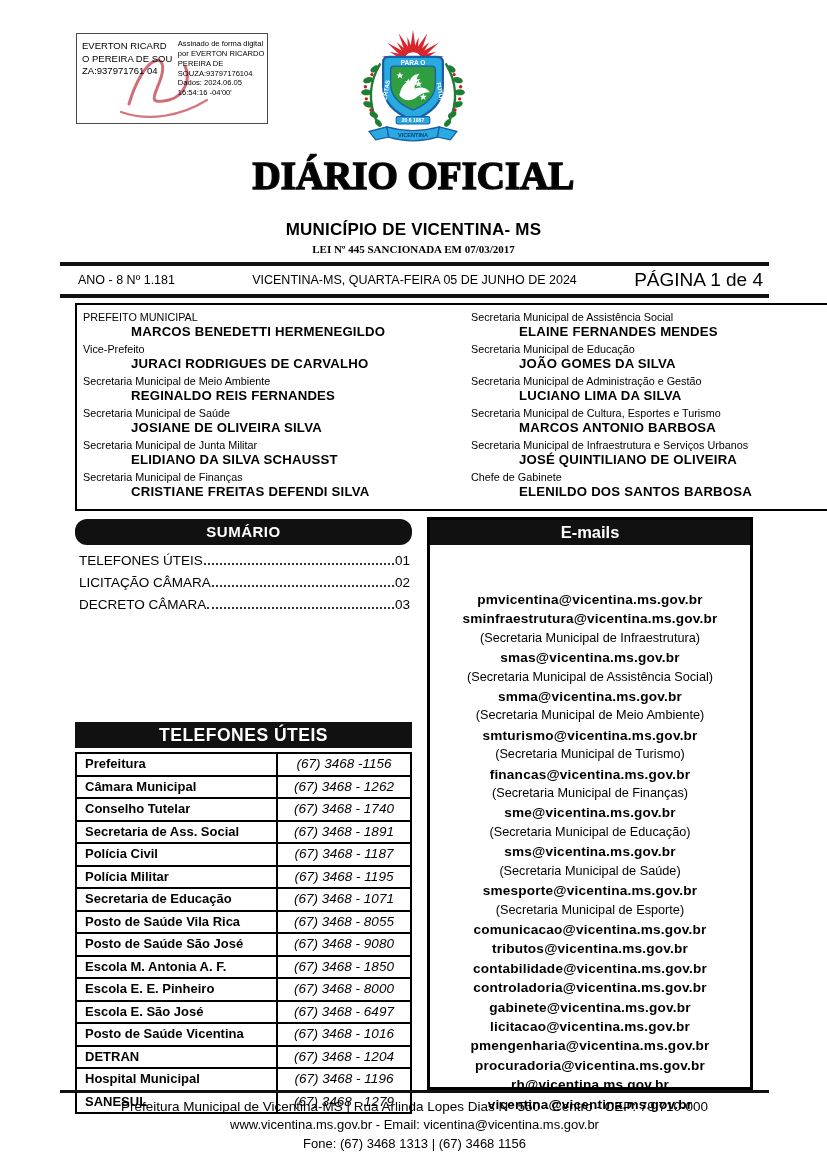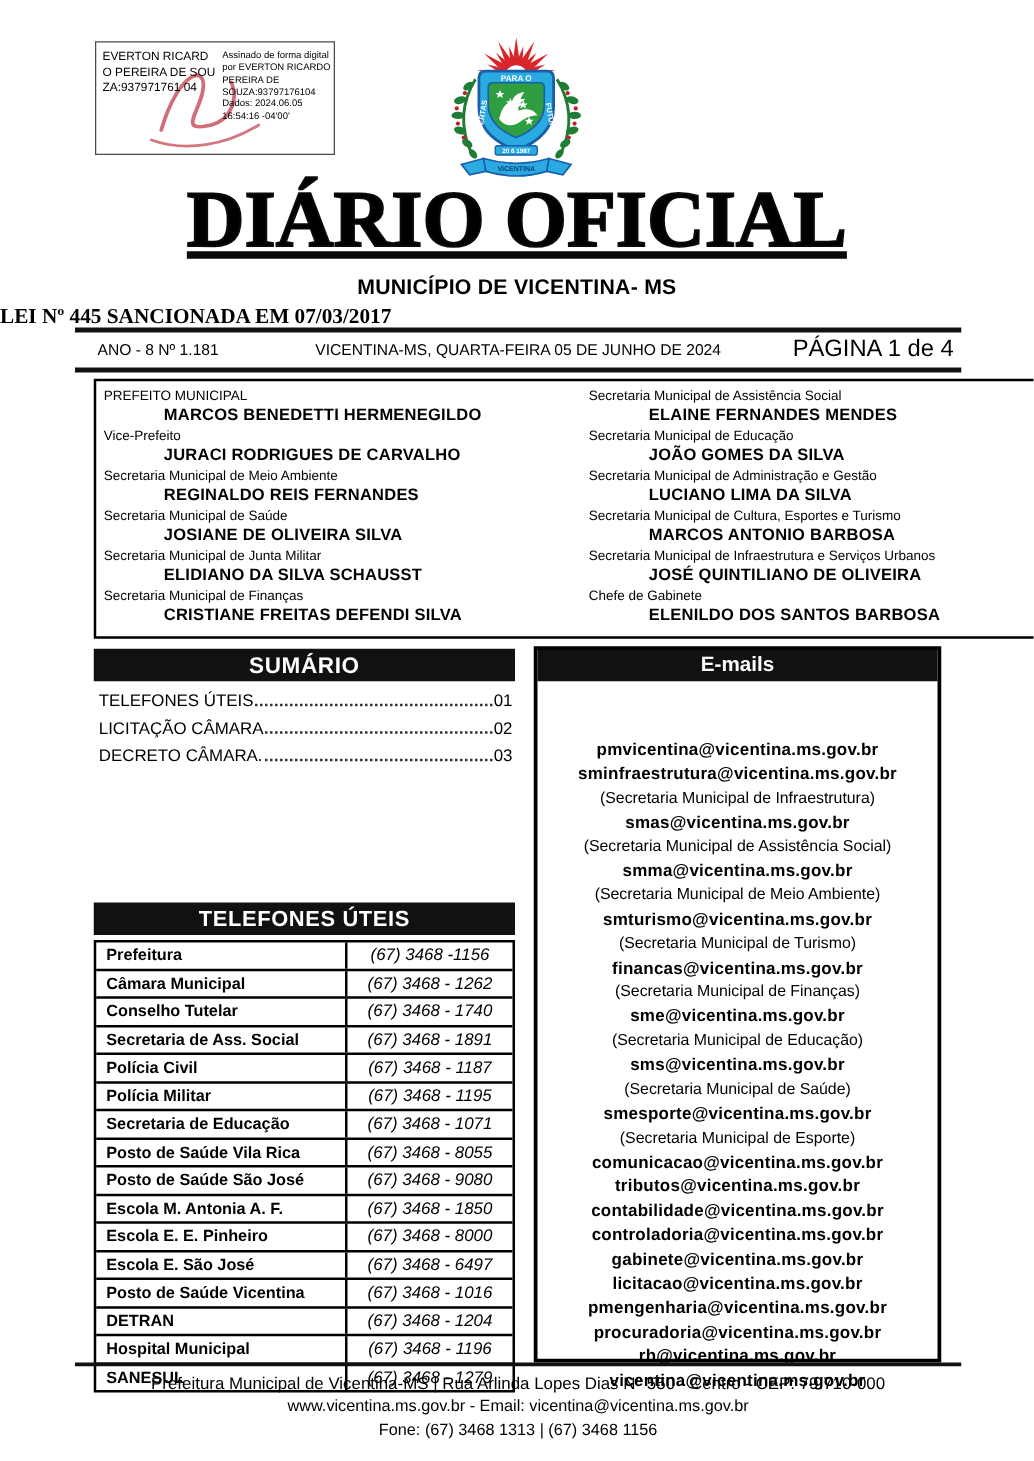--- a/index.html
+++ b/index.html
@@ -14,26 +14,26 @@
             line-height:1.32;box-sizing:border-box;word-break:break-all;}
   .sig-right{position:relative;z-index:1;width:48%;padding:5px 2px 2px 2px;font-size:7.6px;
              line-height:1.3;box-sizing:border-box;}
 
   
   .crest{position:absolute;left:343px;top:26px;width:140px;height:127px;}
   .crest text{font-family:"Liberation Sans",sans-serif;font-weight:bold;}
 
   
   .title{position:absolute;left:0;top:143px;width:100%;text-align:center;
-         font-family:"Liberation Serif",serif;font-weight:700;font-size:64px;line-height:66px;
-         letter-spacing:0px;text-decoration:underline;-webkit-text-stroke:1.6px #0a0a0a;}
+         font-family:"Liberation Serif",serif;font-weight:700;font-size:39px;line-height:66px;
+         letter-spacing:0px;-webkit-text-stroke:1.6px #0a0a0a;}
   .subtitle{position:absolute;left:0;top:220px;width:100%;text-align:center;
             font-size:17px;font-weight:700;letter-spacing:0.2px;}
-  .law-line{position:absolute;left:0;top:243px;width:100%;text-align:left;
-            font-family:"Liberation Serif",serif;font-size:17px;font-weight:600;}
+  .law-line{position:absolute;left:0;top:243px;width:100%;text-align:center;
+            font-family:"Liberation Serif",serif;font-size:11px;font-weight:600;}
 
   .bar{position:absolute;left:60px;width:709px;height:4px;background:#111;}
   .bar1{top:262px;} .bar2{top:294px;}
   .meta-row{position:absolute;left:60px;top:266px;width:709px;height:28px;
             display:grid;grid-template-columns:1fr auto 1fr;align-items:center;}
   .meta-edition{font-size:12.5px;padding-left:18px;justify-self:start;}
   .meta-date{font-size:12.5px;justify-self:center;}
   .meta-page{font-size:19px;justify-self:end;padding-right:6px;}
 
   
@@ -41,21 +41,21 @@
              border:2px solid #000;box-sizing:border-box;display:flex;padding:3px 6px;}
   .off-col{width:50%;}
   .off-role{font-size:10.8px;line-height:14px;margin-top:2px;}
   .off-name{font-size:13.2px;font-weight:700;line-height:16px;padding-left:48px;letter-spacing:0.2px;}
 
   
   .black-bar{background:#111;color:#fff;text-align:center;font-weight:700;}
 
   
   .sumario{position:absolute;left:75px;top:519px;width:337px;}
-  .sumario .black-bar{height:26px;line-height:26px;font-size:18px;letter-spacing:0.5px;}
+  .sumario .black-bar{height:26px;line-height:26px;font-size:15px;letter-spacing:0.5px;border-radius:12px;}
   .sum-items{padding:5px 2px 0 4px;}
   .sum-item{display:flex;align-items:baseline;font-size:13.5px;line-height:22px;}
   .sum-dots{flex:1;border-bottom:2px dotted #333;margin:0 1px 4px 1px;}
 
   
   .emails{position:absolute;left:427px;top:517px;width:326px;height:573px;
           border:3px solid #000;box-sizing:border-box;}
   .emails .black-bar{height:25px;line-height:25px;font-size:16.5px;margin:0;}
   .email-lines{padding-top:6px;text-align:center;margin-top:39px;}
   .email-line{font-size:12.7px;line-height:19.4px;}

